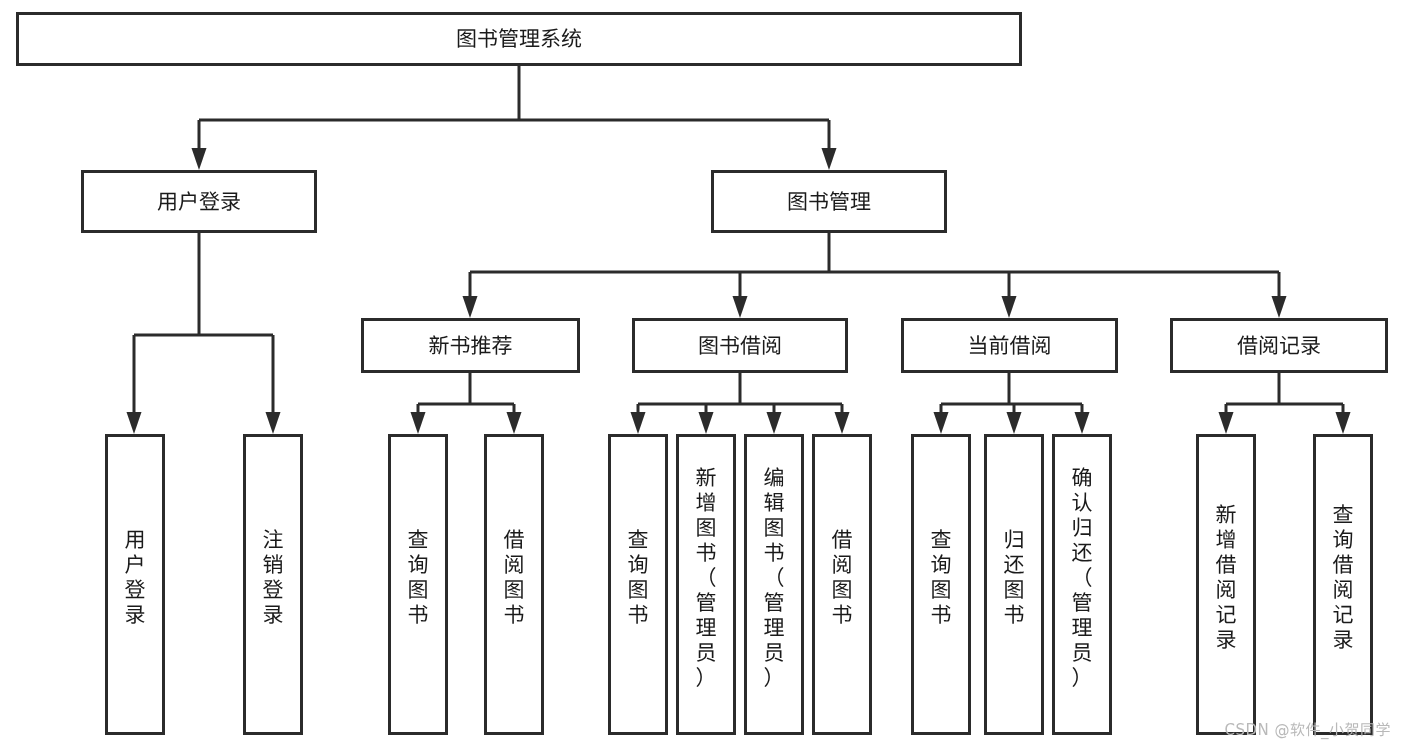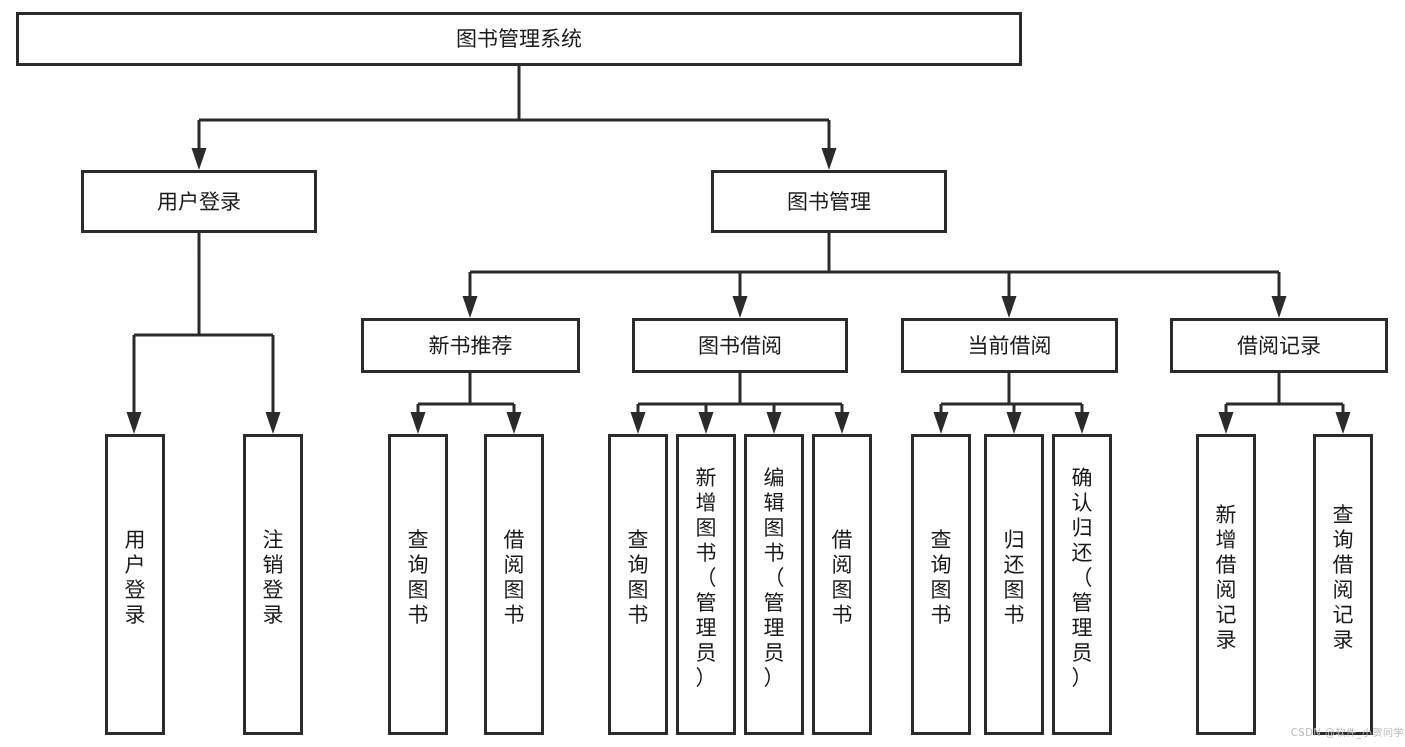--- a/index.html
+++ b/index.html
@@ -50,24 +50,24 @@
     dominant-baseline: middle;
   }
   .node-label-v {
     font-family: "DejaVu Sans", "Liberation Sans", sans-serif;
     font-size: 21px;
     fill: #1a1a1a;
     text-anchor: middle;
   }
   .watermark-text {
     position: absolute;
-    right: 1px;
+    right: 14px;
     bottom: 8px;
     font-family: "DejaVu Sans", "Liberation Sans", sans-serif;
-    font-size: 10px;
+    font-size: 15px;
     color: #b9b9b9;
     letter-spacing: 0.5px;
     white-space: nowrap;
     user-select: none;
   }
 </style>
 </head>
 <body>
 
 <div id="diagram-root">

